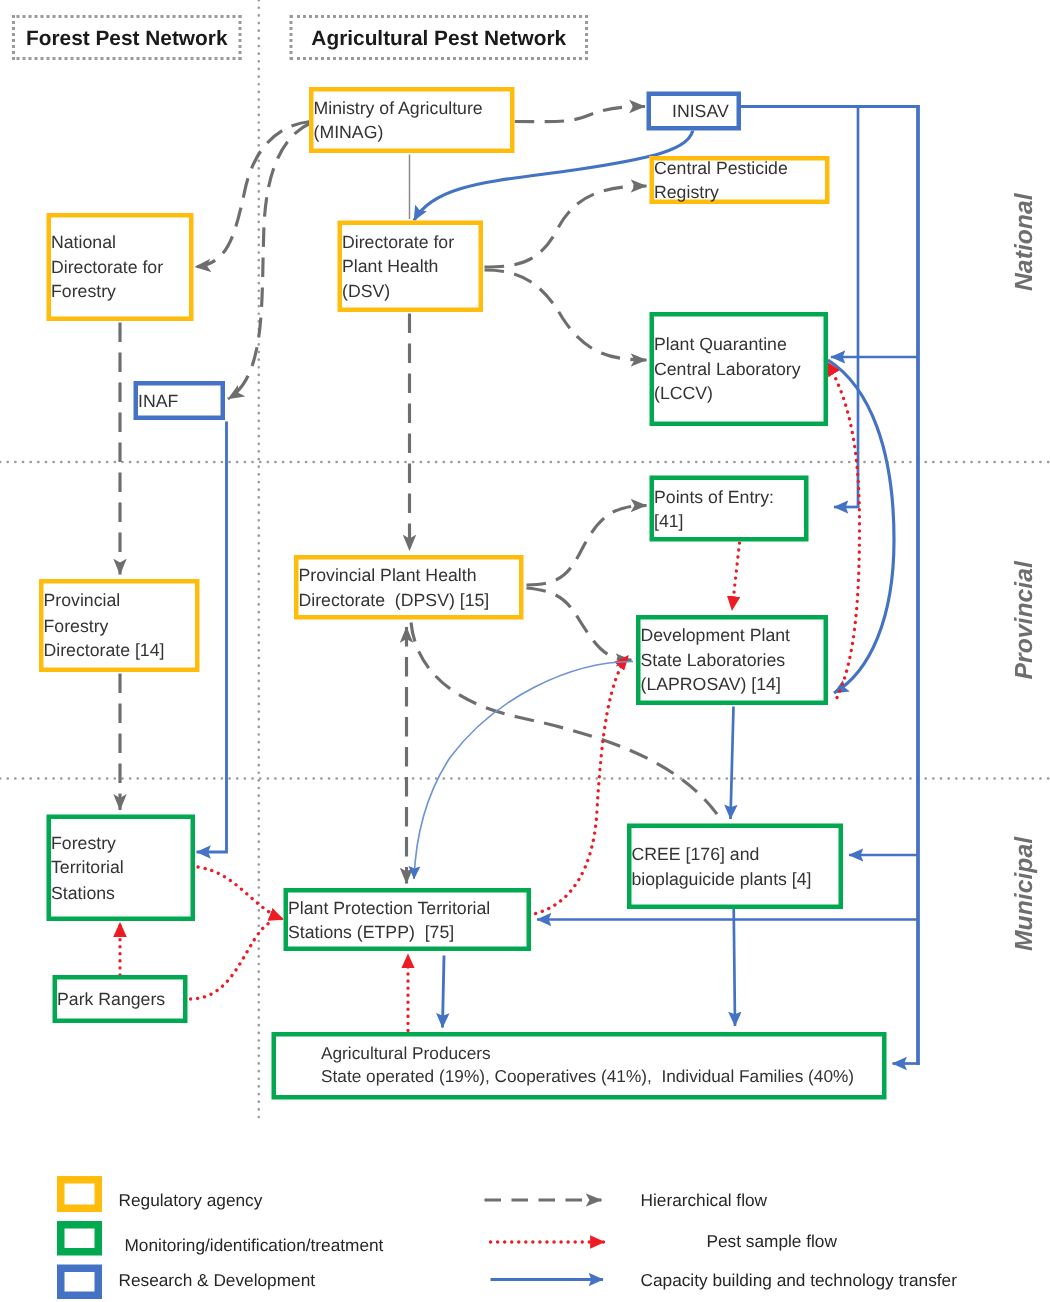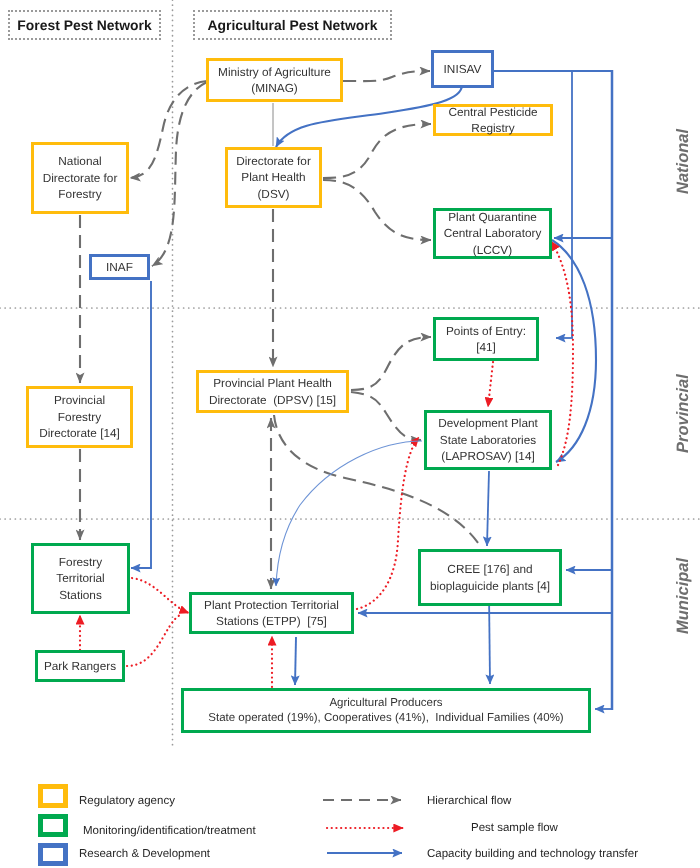--- a/index.html
+++ b/index.html
@@ -4,21 +4,21 @@
 <title>Pest Network Diagram</title>
 <style>
   html,body{margin:0;padding:0;background:#ffffff;}
   body{width:700px;height:868px;position:relative;overflow:hidden;
        font-family:"Liberation Sans", sans-serif;color:#3c3c3c;
        -webkit-font-smoothing:antialiased;
        text-rendering:geometricPrecision;}
   #stage{position:absolute;left:0;top:0;width:700px;height:868px;background:#fff;}
   svg.layer{position:absolute;left:0;top:0;width:700px;height:868px;overflow:visible;}
   .node{position:absolute;box-sizing:border-box;background:#fff;display:flex;
-        align-items:center;justify-content:center;text-align:center;
+        align-items:center;justify-content:center;text-align:left;
         font-size:11.8px;line-height:16.5px;color:#333333;}
   .nodetext{width:100%;white-space:pre-wrap;}
   .n-orange{border:3px solid var(--c-regulatory,#FFBC0C);}
   .n-green{border:3px solid var(--c-monitoring,#00A94F);}
   .n-blue{border:3px solid var(--c-research,#4472C4);}
   .grouplbl{position:absolute;box-sizing:border-box;border:2px dotted #9a9a9a;
             background:#fff;display:flex;align-items:center;justify-content:center;
             font-weight:bold;font-size:13.9px;color:#1a1a1a;white-space:nowrap;}
   .zonelbl{position:absolute;font-style:italic;font-weight:bold;font-size:16.5px;
            color:#6e6e6e;white-space:nowrap;transform:rotate(-90deg);
@@ -114,33 +114,33 @@
 
   <div class="grouplbl" style="left:8px;top:10px;width:153px;height:30px;">
       <span>Forest Pest Network</span>
     </div>
   <div class="grouplbl" style="left:193px;top:10px;width:199px;height:30px;">
       <span>Agricultural Pest Network</span>
     </div>
   <div class="node n-orange" style="left:206px;top:58px;width:137px;height:44px;">
       <div class="nodetext"><div>Ministry of Agriculture</div><div>(MINAG)</div></div>
     </div>
-  <div class="node n-blue" style="left:431px;top:50px;width:63px;height:38px;">
+  <div class="node n-blue" style="left:431px;top:61px;width:63px;height:26px;padding-left:14px;">
       <div class="nodetext"><div>INISAV</div></div>
     </div>
   <div class="node n-orange" style="left:31px;top:142px;width:98px;height:72px;">
       <div class="nodetext"><div>National</div><div>Directorate for</div><div>Forestry</div></div>
     </div>
   <div class="node n-orange" style="left:225px;top:147px;width:97px;height:61px;">
       <div class="nodetext"><div>Directorate for</div><div>Plant Health</div><div>(DSV)</div></div>
     </div>
   <div class="node n-orange" style="left:433px;top:104px;width:120px;height:32px;">
       <div class="nodetext"><div>Central Pesticide</div><div>Registry</div></div>
     </div>
-  <div class="node n-green" style="left:433px;top:208px;width:119px;height:51px;">
+  <div class="node n-green" style="left:433px;top:208px;width:119px;height:76px;">
       <div class="nodetext"><div>Plant Quarantine</div><div>Central Laboratory</div><div>(LCCV)</div></div>
     </div>
   <div class="node n-blue" style="left:89px;top:254px;width:61px;height:26px;">
       <div class="nodetext"><div>INAF</div></div>
     </div>
   <div class="node n-orange" style="left:26px;top:386px;width:107px;height:62px;">
       <div class="nodetext"><div>Provincial</div><div>Forestry</div><div>Directorate [14]</div></div>
     </div>
   <div class="node n-orange" style="left:196px;top:370px;width:153px;height:43px;">
       <div class="nodetext"><div>Provincial Plant Health</div><div>Directorate  (DPSV) [15]</div></div>
@@ -156,21 +156,21 @@
     </div>
   <div class="node n-green" style="left:418px;top:549px;width:144px;height:57px;">
       <div class="nodetext"><div>CREE [176] and</div><div>bioplaguicide plants [4]</div></div>
     </div>
   <div class="node n-green" style="left:35px;top:650px;width:90px;height:32px;">
       <div class="nodetext"><div>Park Rangers</div></div>
     </div>
   <div class="node n-green" style="left:189px;top:592px;width:165px;height:42px;">
       <div class="nodetext"><div>Plant Protection Territorial</div><div>Stations (ETPP)  [75]</div></div>
     </div>
-  <div class="node n-green" style="left:181px;top:688px;width:410px;height:45px;font-size:11.5px;line-height:15px;">
+  <div class="node n-green" style="left:181px;top:688px;width:410px;height:45px;font-size:11.5px;line-height:15px;padding-left:30px;">
       <div class="nodetext"><div>Agricultural Producers</div><div>State operated (19%), Cooperatives (41%),  Individual Families (40%)</div></div>
     </div>
   <div class="zonelbl" style="left:675px;top:194px;"><span>National</span></div>
   <div class="zonelbl" style="left:675px;top:453px;"><span>Provincial</span></div>
   <div class="zonelbl" style="left:675px;top:634px;"><span>Municipal</span></div>
   <div class="legbox" style="left: 38px; top: 784px; width: 30px; height: 24px; border-color: rgb(255, 188, 12);"></div>
   <div class="legtext" style="left:79px;top:795px;">Regulatory agency</div>
   <div class="legbox" style="left: 38px; top: 814px; width: 30px; height: 23px; border-color: rgb(0, 169, 79);"></div>
   <div class="legtext" style="left:83px;top:825px;">Monitoring/identification/treatment</div>
   <div class="legbox" style="left: 38px; top: 843px; width: 30px; height: 23px; border-color: rgb(68, 114, 196);"></div>

